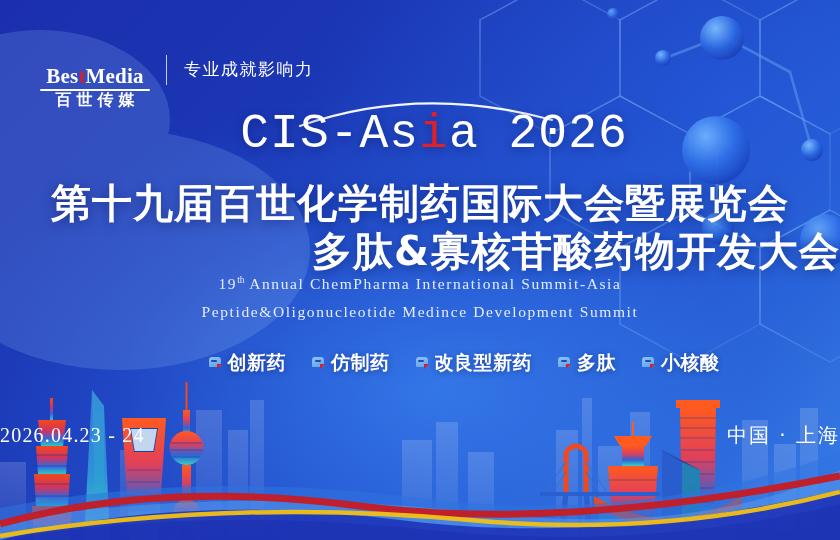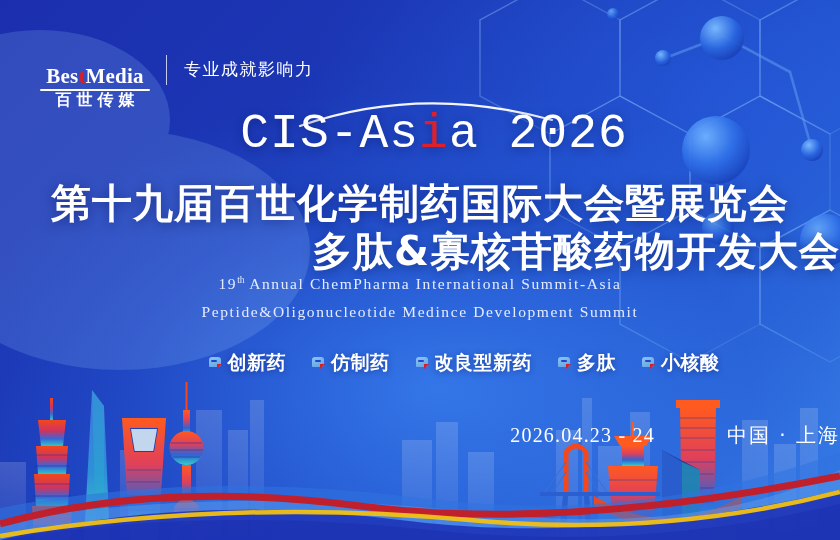--- a/index.html
+++ b/index.html
@@ -79,21 +79,21 @@
     border-left:5px solid #d81f26;border-bottom:5px solid transparent;
   }
   .tag-label{
     font-family:"DejaVu Sans",sans-serif;font-weight:700;font-size:19px;color:#ffffff;
     letter-spacing:0.5px;white-space:nowrap;text-shadow:0 1px 6px rgba(5,20,90,0.45);
   }
 
   
   #meta-row{
     position:absolute;left:0;top:422px;width:840px;
-    display:flex;justify-content:flex-end;align-items:center;gap:72px;
+    display:flex;justify-content:space-between;align-items:center;gap:72px;
   }
   #event-date{
     font-family:"Liberation Serif",serif;font-size:20px;color:#ffffff;letter-spacing:1.2px;white-space:nowrap;
   }
   #event-venue{
     font-family:"DejaVu Sans",sans-serif;font-size:20px;color:#ffffff;letter-spacing:2px;white-space:nowrap;
   }
 </style>
 </head>
 <body>

